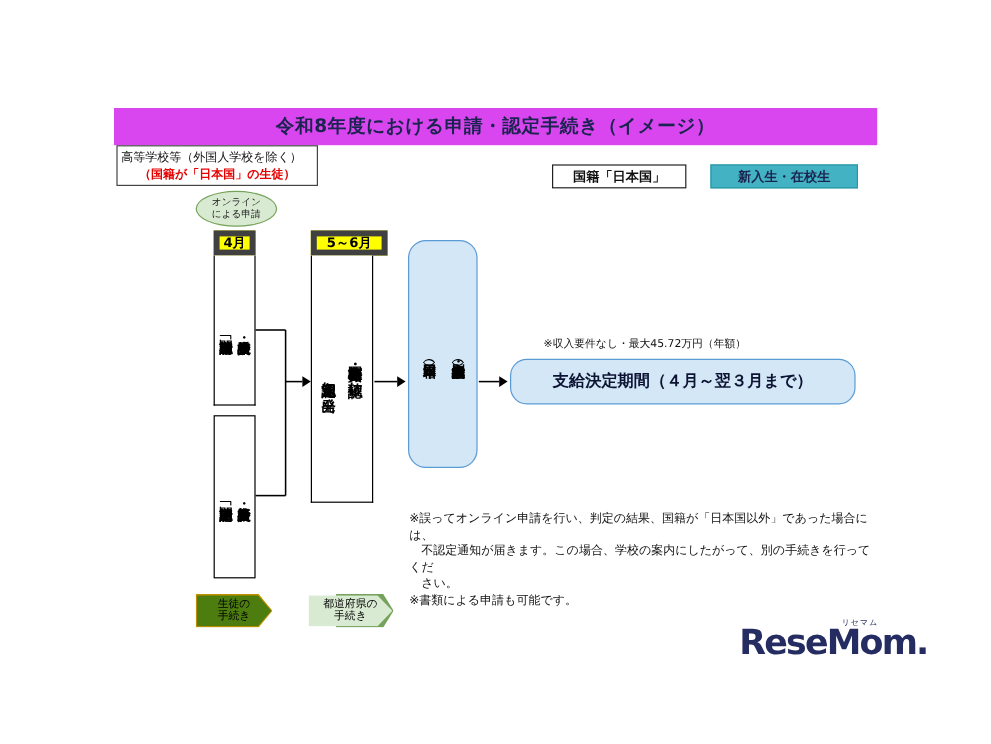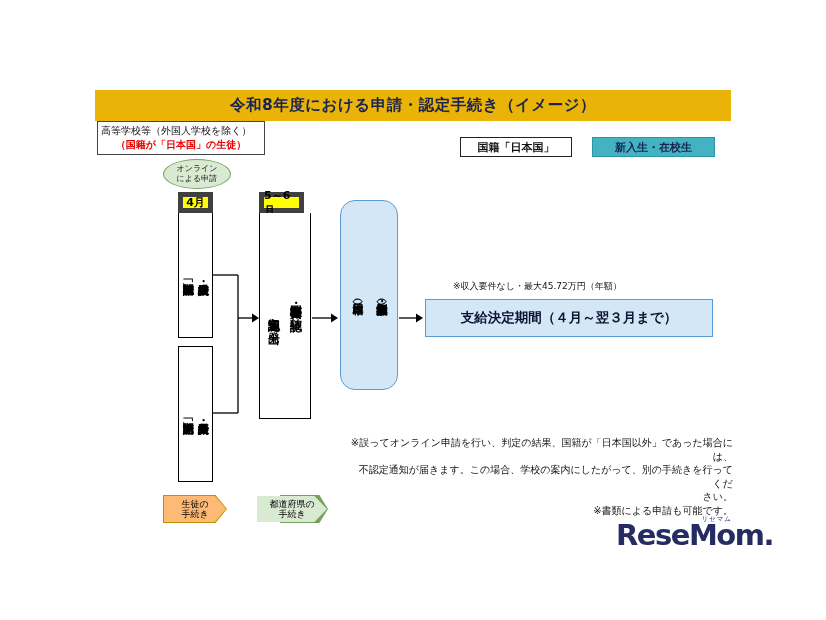--- a/index.html
+++ b/index.html
@@ -3,21 +3,21 @@
 <meta charset="utf-8">
 <style>
   * { margin:0; padding:0; box-sizing:border-box; }
   body { background:#fff; font-family:"DejaVu Sans", sans-serif; }
   .canvas { position:relative; width:826px; height:620px; background:#ffffff; overflow:hidden; }
 
   .abs { position:absolute; }
   .pre { white-space:pre-line; }
 
   
-  .title-bar { left:95px; top:90px; width:636px; height:31px; background:#eab308;
+  .title-bar { left:95px; top:90px; width:636px; height:31px; background:#d946ef;
     display:flex; align-items:center; justify-content:center; }
   .title-bar .t { font-size:15.5px; font-weight:bold; color:#1b2450; letter-spacing:0.5px; }
 
   
   .subject { left:97px; top:121px; width:168px; height:34px; border:1px solid #444;
     display:flex; flex-direction:column; justify-content:center; padding:1px 3px; background:#fff; }
   .subject .l1 { font-size:10px; color:#111; }
   .subject .l2 { font-size:10px; color:#e60000; font-weight:bold; text-align:center; }
 
   
@@ -30,57 +30,57 @@
 
   
   .callout { left:163px; top:159px; width:68px; height:30px; background:#d9ead3;
     border:1px solid #76a35c; border-radius:50%; display:flex; align-items:center;
     justify-content:center; text-align:left; font-size:8px; line-height:10px; color:#1a1a1a; }
 
   
   .month { background:#ffff00; border:5px solid #404040; display:flex; align-items:center;
     justify-content:center; font-size:11px; font-weight:bold; color:#000; }
   .m-apr { left:178px; top:192px; width:35px; height:21px; }
-  .m-mayjun { left:259px; top:192px; width:45px; height:21px; }
+  .m-mayjun { left:259px; top:192px; width:64px; height:21px; }
 
   
   .vbox { background:#fff; border:1px solid #000; display:flex; justify-content:center;
     overflow:hidden; }
   .vtext { writing-mode:vertical-rl; text-orientation:mixed; white-space:pre-line;
     text-align:center; height:100%; color:#000; font-weight:600; }
   .box-enrolled { left:178px; top:213px; width:35px; height:125px; border-top:none; }
   .box-enrolled .vtext { font-size:11px; line-height:15px; }
   .box-new { left:178px; top:346px; width:35px; height:136px; }
   .box-new .vtext { font-size:11px; line-height:15px; }
   .box-verify { left:259px; top:213px; width:52px; height:206px; border-top:none; padding:6px 0; }
   .box-verify .vtext { font-size:12px; line-height:22px; }
   .box-law { left:340px; top:200px; width:58px; height:190px; background:#d3e7f6;
     border:1px solid #5b9bd5; border-radius:15px; padding:8px 0; }
   .box-law .vtext { font-size:11px; line-height:24px; }
 
   
   .income-note { left:428px; top:280px; font-size:9px; color:#111;margin-left:25px; }
   .period-box { left:425px; top:299px; width:288px; height:38px; background:#d3e7f6;
-    border:1px solid #5b9bd5; border-radius:0; display:flex; align-items:center;
+    border:1px solid #5b9bd5; border-radius:14px; display:flex; align-items:center;
     justify-content:center; font-size:13.5px; font-weight:bold; color:#0d1333; }
 
   
-  .notes { left:341px; top:436px; width:392px; font-size:10px; line-height:13.5px; color:#111;text-align:right; }
+  .notes { left:341px; top:426px; width:392px; font-size:10px; line-height:13.5px; color:#111; }
 
   
   .pent-outer { display:flex; }
   .pent { width:100%; height:100%; display:flex; align-items:center; justify-content:center;
     text-align:center; font-size:9px; line-height:10.5px; color:#1a1a1a;
     clip-path:polygon(0 0, 82% 0, 100% 50%, 82% 100%, 0 100%); }
   .pent-inner { position:absolute; inset:1px; display:flex; align-items:center;
     justify-content:center; text-align:center;
     clip-path:polygon(0 0, 82% 0, 100% 50%, 82% 100%, 0 100%); }
   .legend-stu { left:163px; top:495px; width:64px; height:28px; }
   .legend-stu .pent { background:#bf9000; }
-  .legend-stu .pent-inner { background:#fdba74; }
+  .legend-stu .pent-inner { background:#4d7c0f; }
   .legend-pref { left:256px; top:495px; width:72px; height:28px;padding-left:24px; }
   .legend-pref .pent { background:#76a35c; }
   .legend-pref .pent-inner { background:#d9ead3; }
   .pent-inner span { font-size:9px; line-height:10.5px; white-space:pre-line; }
 
   
   .logo { left:616px; top:490px; width:130px; height:44px;margin-top:28px; }
   .logo-main { font-size:29px; font-weight:800; color:#252c62; letter-spacing:-1.5px; line-height:34px; }
   .logo-ruby { position:absolute; top:-3px; right:14px; font-size:6.5px; color:#252c62; letter-spacing:1px; }
 

